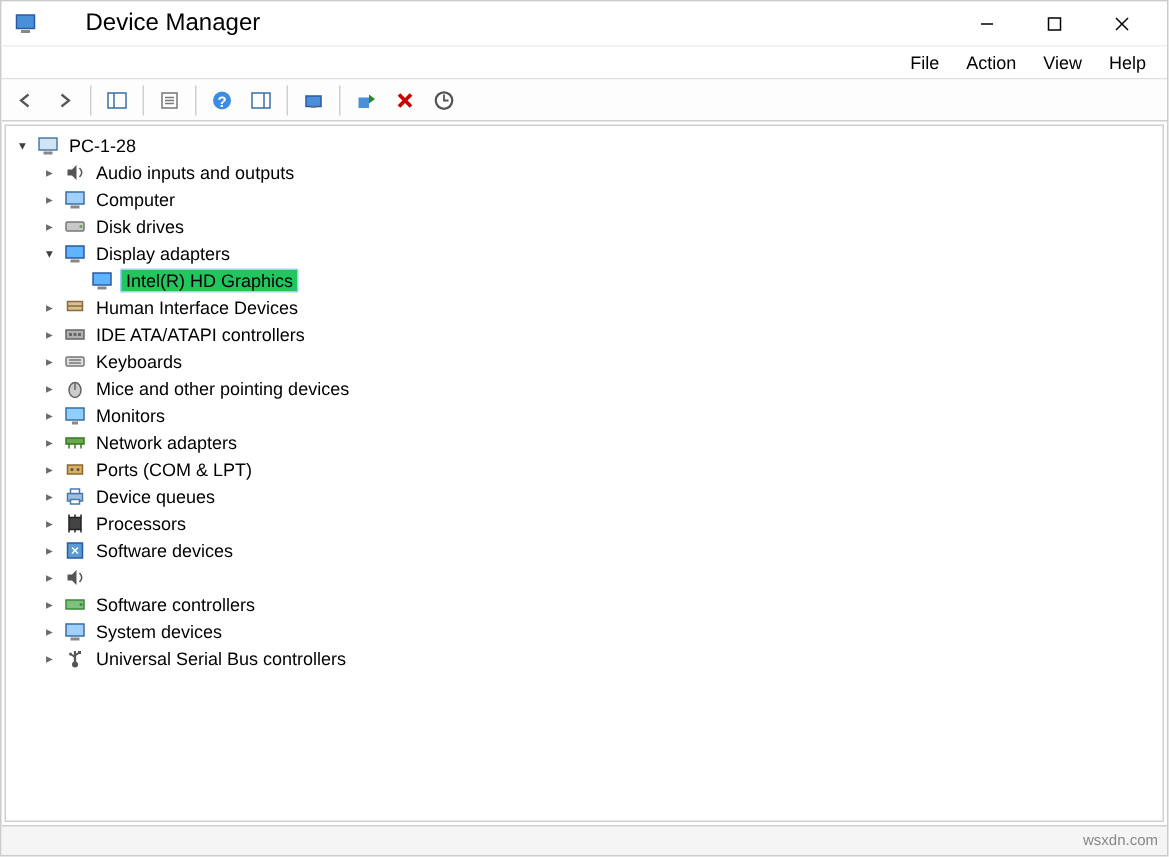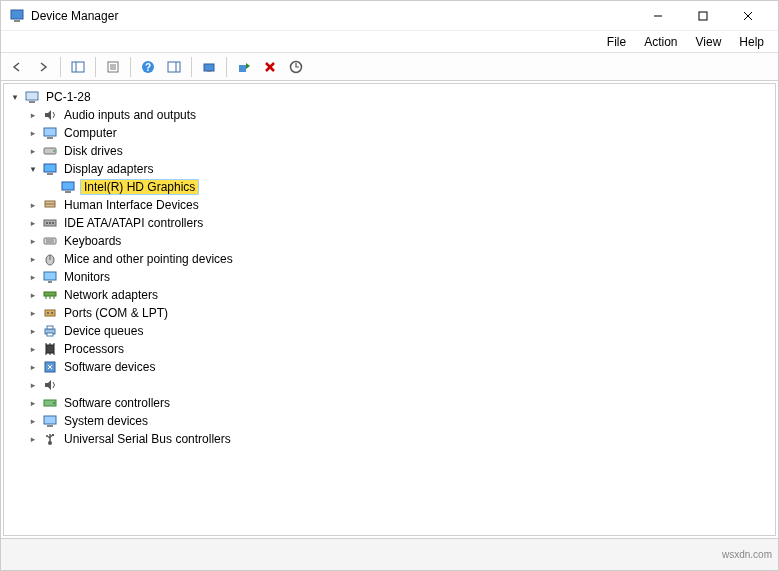--- a/index.html
+++ b/index.html
@@ -18,21 +18,21 @@
   
   .titlebar {
     height: 30px;
     display: flex;
     align-items: center;
     padding: 0 8px;
     background: #fff;
     border-bottom: 1px solid #eee;
   }
   .titlebar .app-icon { width: 16px; height: 16px; margin-right: 6px; }
-  .titlebar .title { flex: 0 0 auto; font-size: 12px; }
+  .titlebar .title { flex: 0 0 auto; font-size: 16px; margin-left: 26px; }
   .titlebar .spacer { flex: 1; }
   .titlebar .winbtn {
     width: 45px; height: 30px;
     display: flex; align-items: center; justify-content: center;
     font-family: "Segoe UI Symbol", sans-serif;
     font-size: 10px;
   }
   
   .menubar {
     height: 22px;
@@ -84,28 +84,28 @@
   }
   .chevron.open { color: #404040; }
   .indent { display: inline-block; }
   .node-icon {
     width: 16px; height: 16px;
     margin: 0 4px 0 2px;
     display: flex; align-items: center; justify-content: center;
   }
   .label { padding: 0 2px; }
   .label.selected {
-    background: #fde047;
+    background: #22c55e;
     border: 1px solid #99d1ff;
     border-radius: 1px;
     padding: 0 3px;
   }
   
   .statusbar {
-    height: 32px;
+    height: 20px;
     border-top: 1px solid #d0d0d0;
     background: #f5f5f5;
     display: flex;
     align-items: center;
     justify-content: flex-end;
     padding: 0 6px;
     font-size: 10px;
     color: #888;
   }
 </style>

